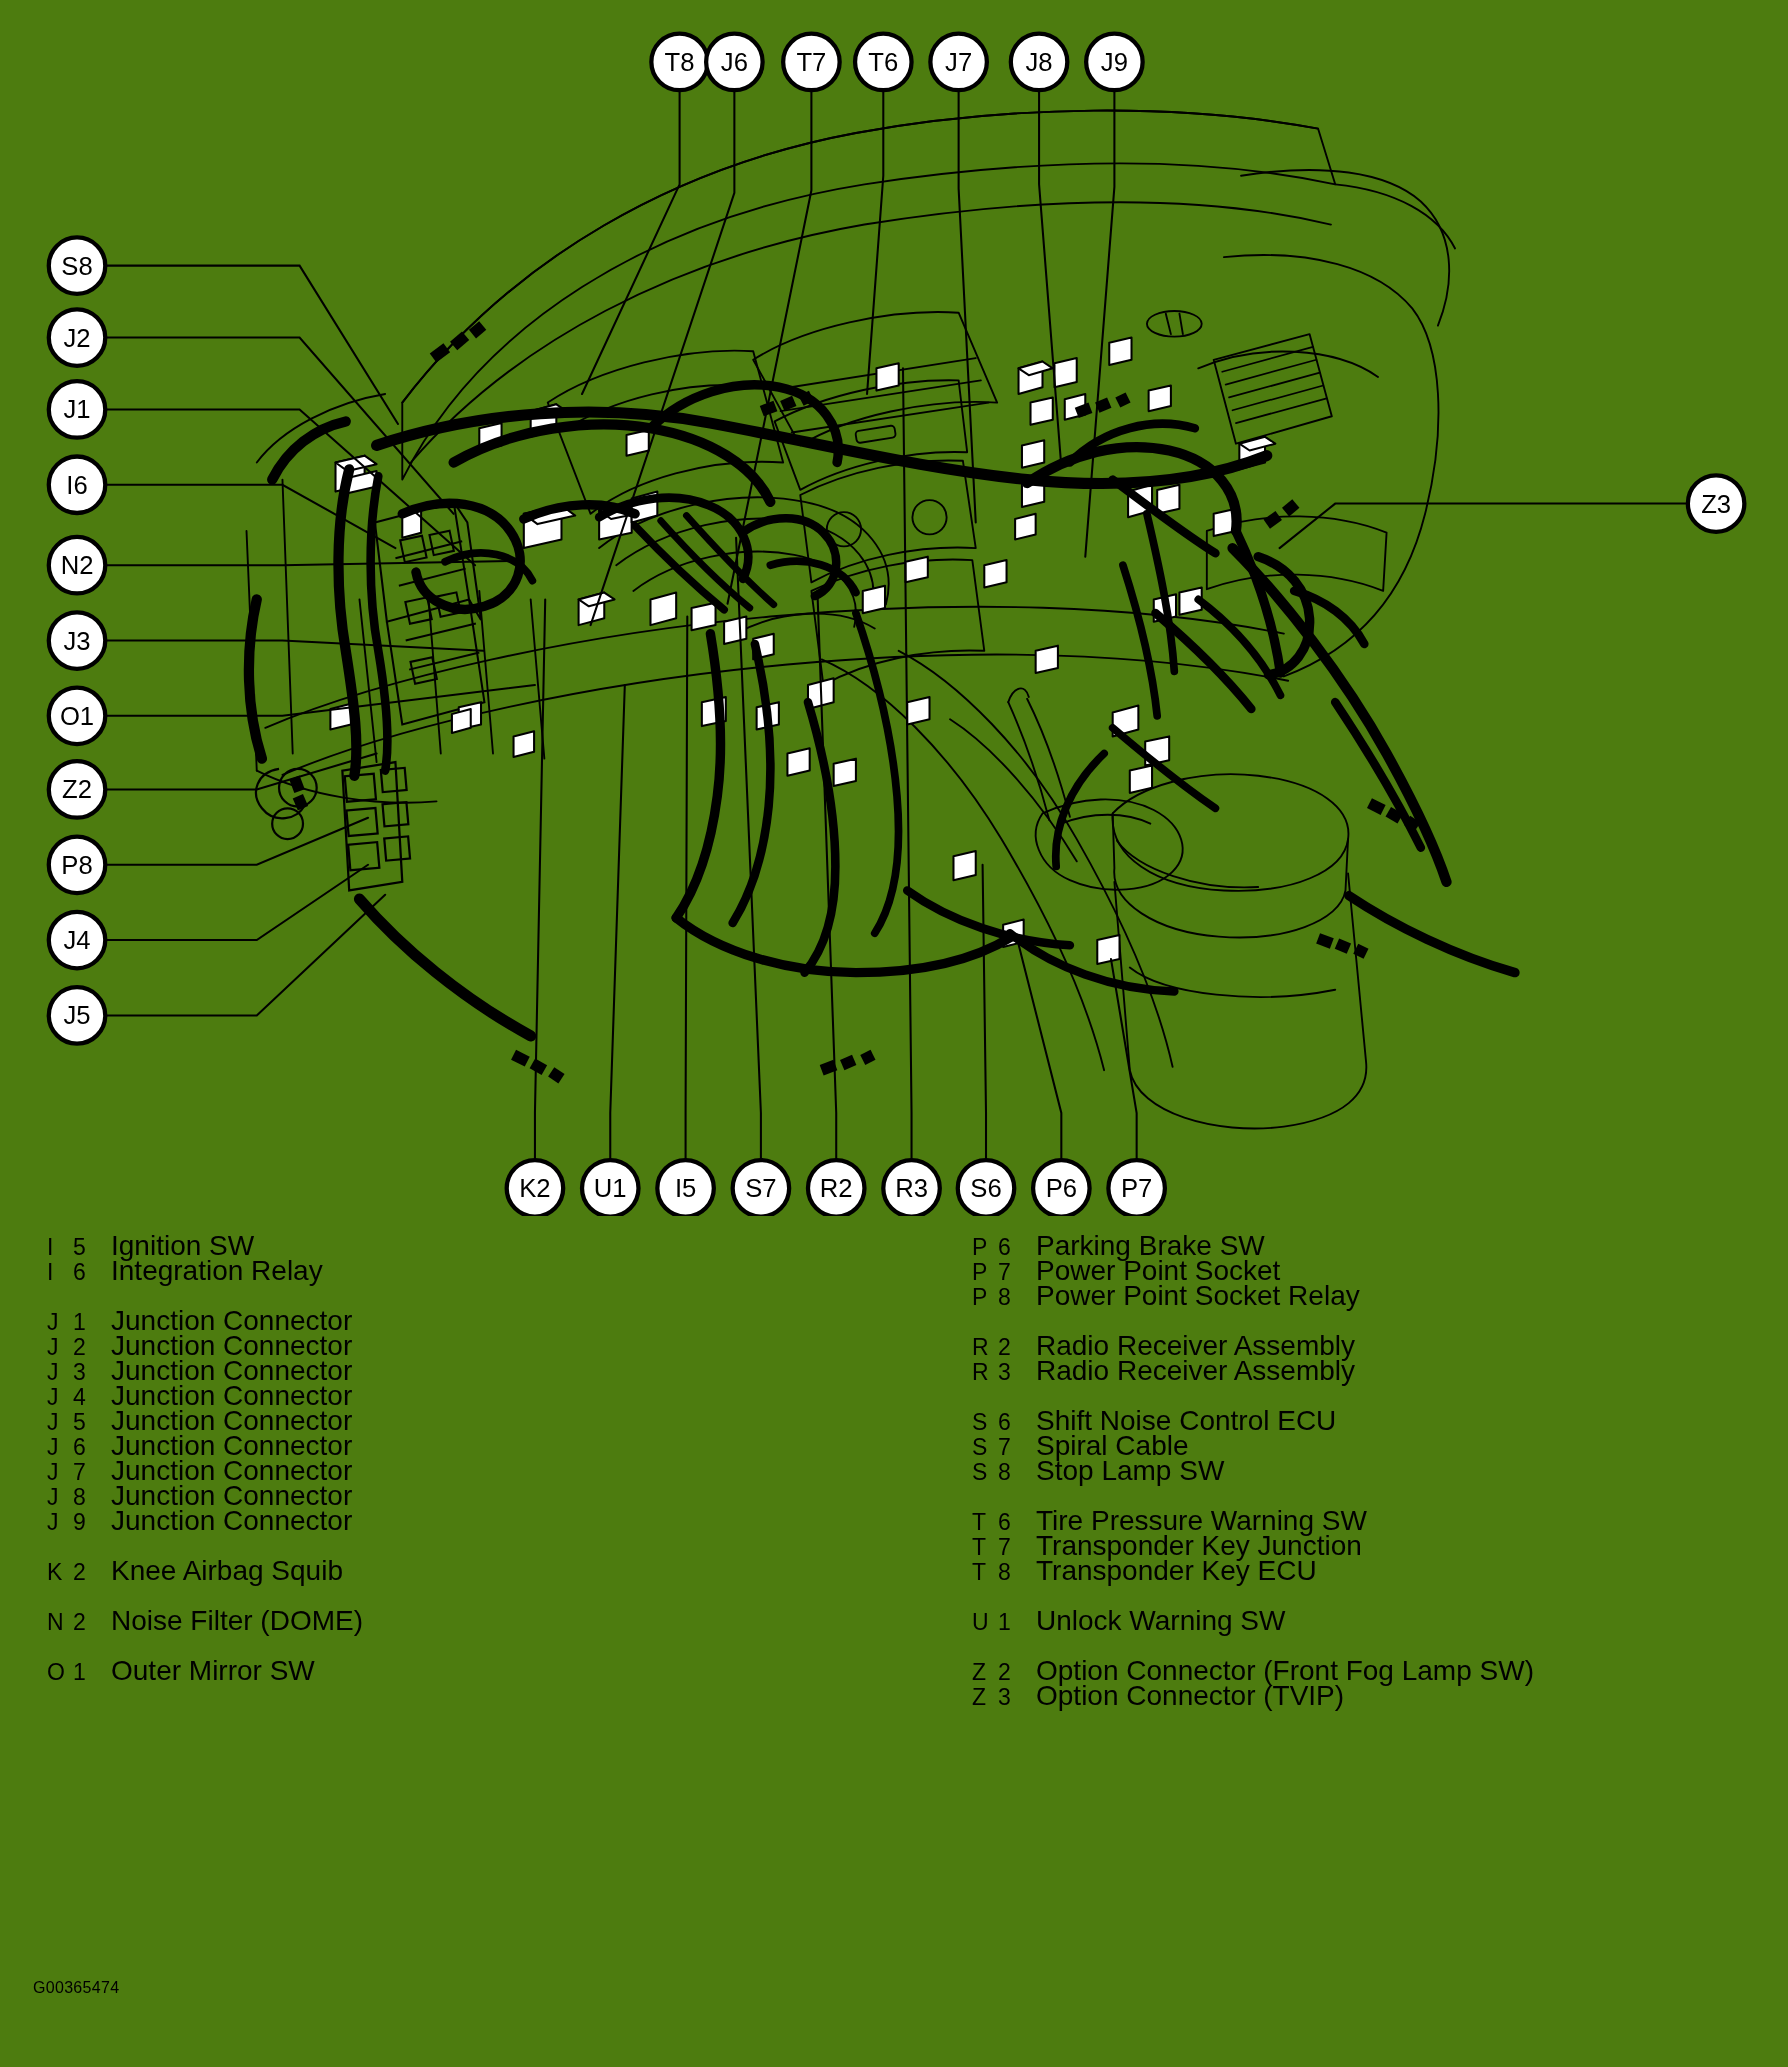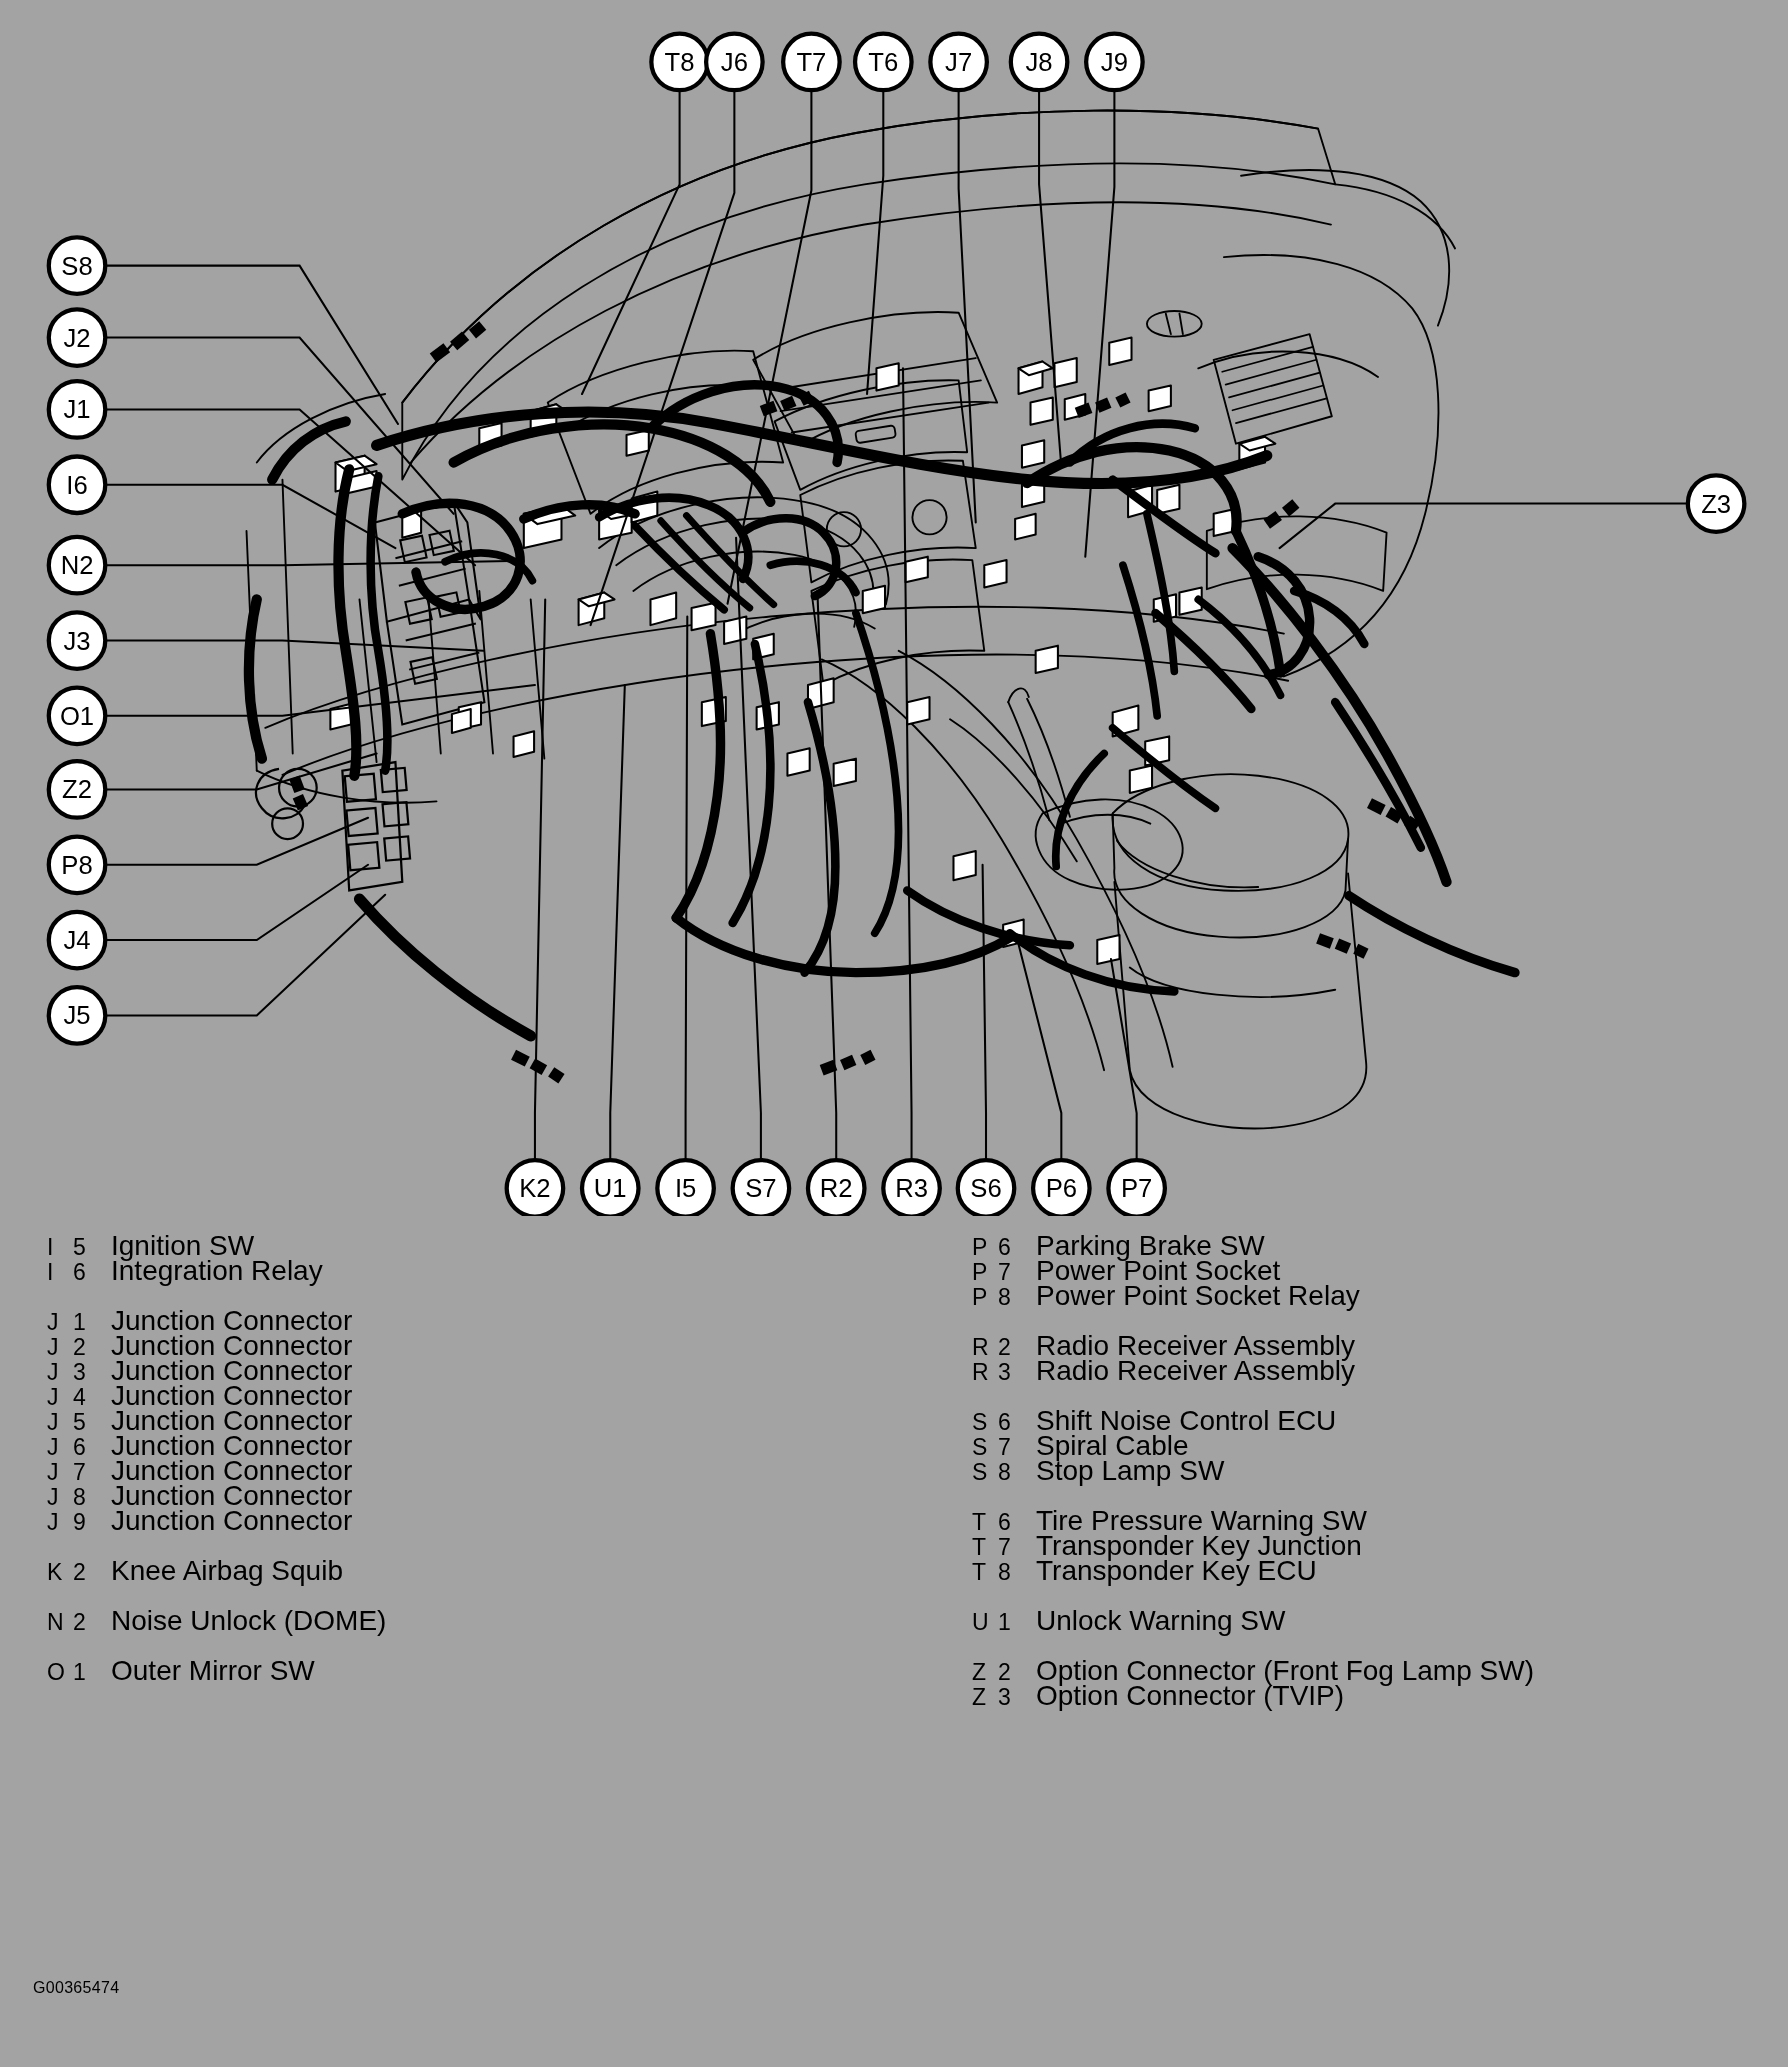--- a/index.html
+++ b/index.html
@@ -8,21 +8,21 @@
     background: #ffffff;
   }
   body {
     font-family: "Liberation Sans", sans-serif;
     color: #000000;
   }
   #page {
     position: relative;
     width: 1788px;
     height: 2067px;
-    background: #a3a3a3;
+    background: #4d7c0f;
     overflow: hidden;
   }
 
   
   #diagram-area {
     position: absolute;
     left: 0;
     top: 0;
     width: 1788px;
     height: 1216px;
@@ -573,21 +573,21 @@
         <div class="legend-row spacer"></div>
         <div class="legend-row">
           <span class="legend-letter">K</span>
           <span class="legend-number">2</span>
           <span class="legend-desc">Knee Airbag Squib</span>
         </div>
         <div class="legend-row spacer"></div>
         <div class="legend-row">
           <span class="legend-letter">N</span>
           <span class="legend-number">2</span>
-          <span class="legend-desc">Noise Unlock (DOME)</span>
+          <span class="legend-desc">Noise Filter (DOME)</span>
         </div>
         <div class="legend-row spacer"></div>
         <div class="legend-row">
           <span class="legend-letter">O</span>
           <span class="legend-number">1</span>
           <span class="legend-desc">Outer Mirror SW</span>
         </div>
       </div>
     <div class="legend-col" id="legend-col-right">
         <div class="legend-row">

